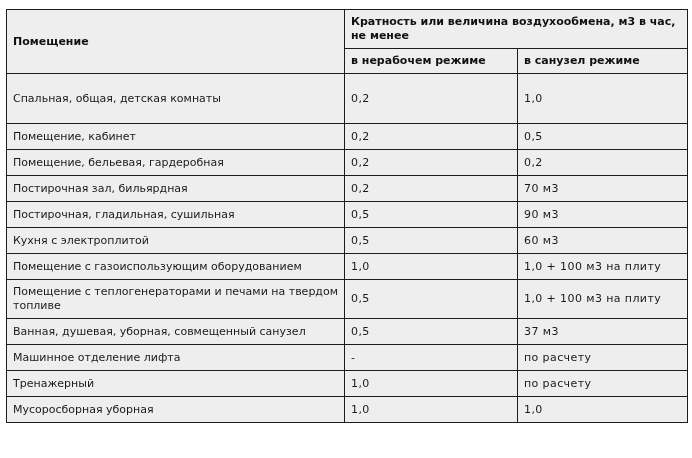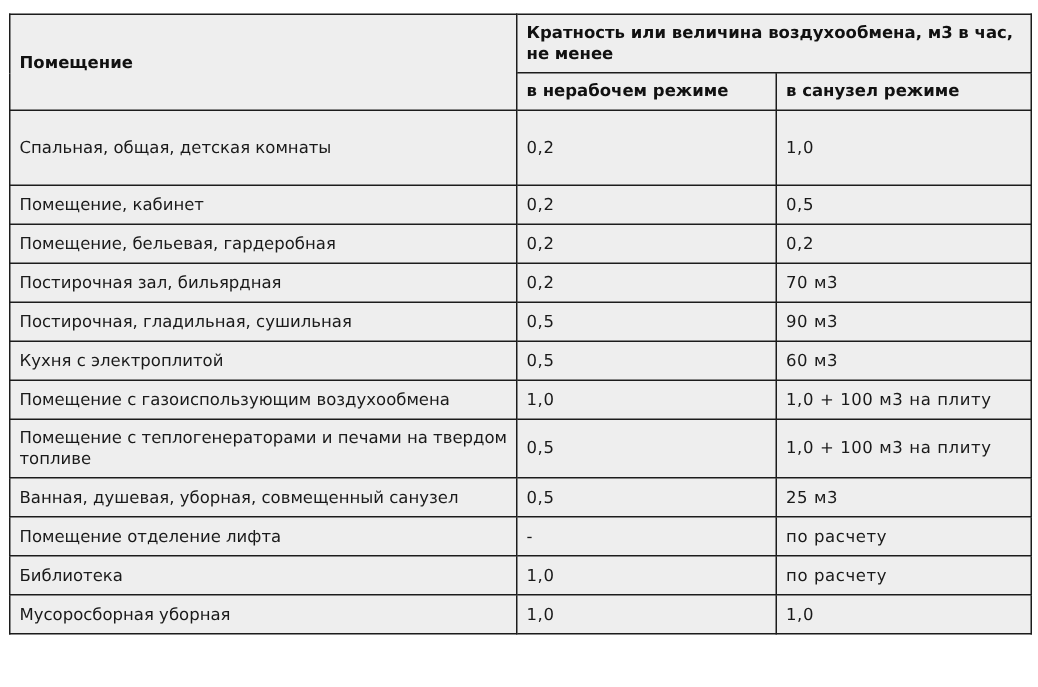--- a/index.html
+++ b/index.html
@@ -93,41 +93,41 @@
       <td>Постирочная, гладильная, сушильная</td>
       <td class="num">0,5</td>
       <td class="num">90 м3</td>
     </tr>
     <tr class="r">
       <td>Кухня с электроплитой</td>
       <td class="num">0,5</td>
       <td class="num">60 м3</td>
     </tr>
     <tr class="r">
-      <td>Помещение с газоиспользующим воздухообмена</td>
+      <td>Помещение с газоиспользующим оборудованием</td>
       <td class="num">1,0</td>
       <td class="num">1,0 + 100 м3 на плиту</td>
     </tr>
     <tr class="r tall">
       <td>Помещение с теплогенераторами и печами на твердом топливе</td>
       <td class="num">0,5</td>
       <td class="num">1,0 + 100 м3 на плиту</td>
     </tr>
     <tr class="r">
       <td>Ванная, душевая, уборная, совмещенный санузел</td>
       <td class="num">0,5</td>
-      <td class="num">25 м3</td>
+      <td class="num">37 м3</td>
     </tr>
     <tr class="r">
-      <td>Помещение отделение лифта</td>
+      <td>Машинное отделение лифта</td>
       <td class="num">-</td>
       <td class="num">по расчету</td>
     </tr>
     <tr class="r">
-      <td>Библиотека</td>
+      <td>Тренажерный</td>
       <td class="num">1,0</td>
       <td class="num">по расчету</td>
     </tr>
     <tr class="r">
       <td>Мусоросборная уборная</td>
       <td class="num">1,0</td>
       <td class="num">1,0</td>
     </tr>
   </tbody>
 </table>

